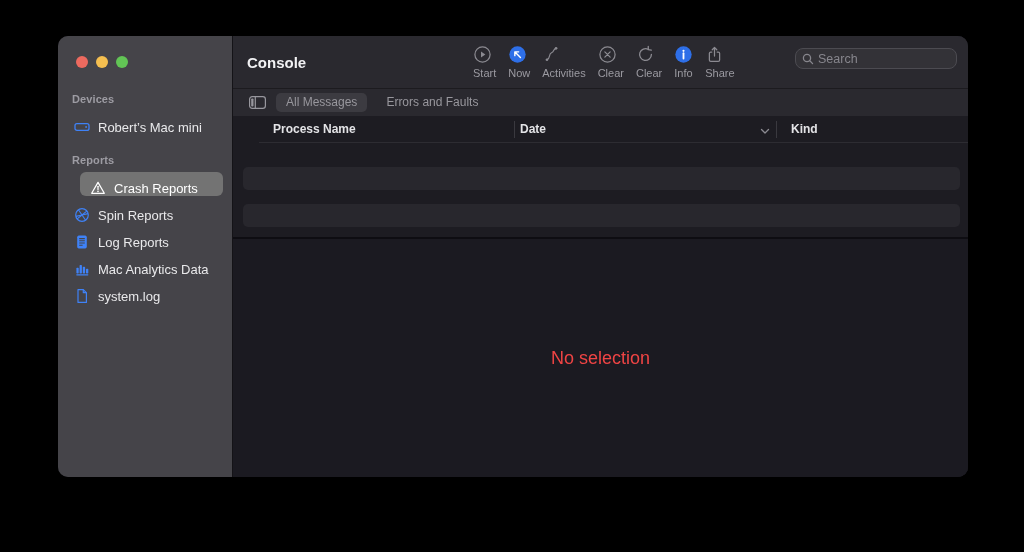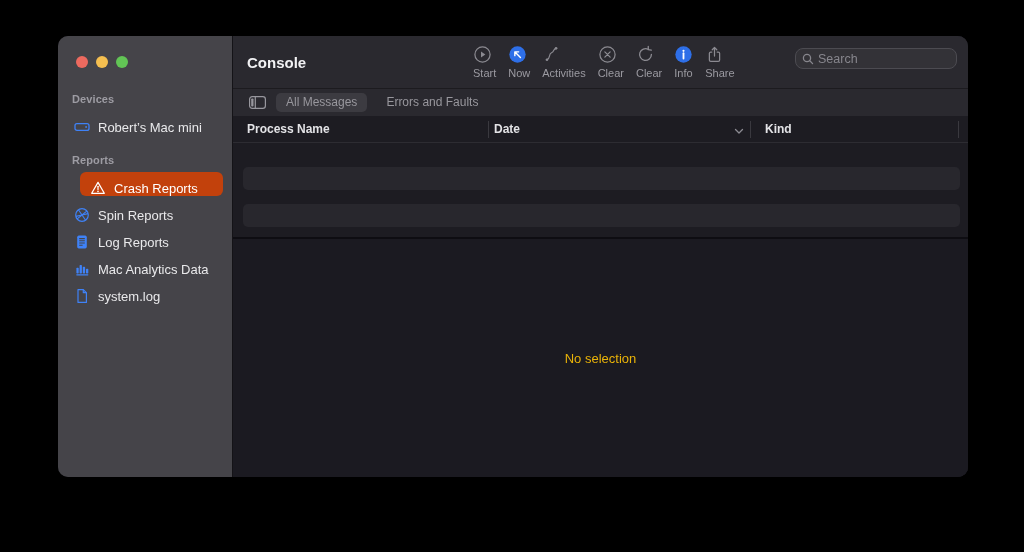--- a/index.html
+++ b/index.html
@@ -22,21 +22,21 @@
 
   .section-label { font-size:11px; font-weight:700; color:#9d9ca3;
     padding-left:14px; letter-spacing:0.1px; }
   .devices-label { margin-top:25px; }
   .reports-label { margin-top:19px; }
 
   .side-item { height:24px; margin:0 9px 3px 6px; display:flex; align-items:flex-end;
     padding-left:10px; gap:8px; border-radius:6px;
     font-size:13px; color:#e9e9eb; white-space:nowrap; }
   .side-item.first { margin-top:6px; }
-  .side-item.selected { background:#c2410c; color:#ffffff;margin-left:22px; }
+  .side-item.selected { background:#737373; color:#ffffff;margin-left:22px; }
   .side-icon { width:16px; height:16px; flex:0 0 16px; display:flex;
     align-items:center; justify-content:center; }
   .device-row { margin-top:6px; margin-bottom:0; }
 
   
   .main { flex:1; display:flex; flex-direction:column; background:#1d1c22; min-width:0; }
 
   .toolbar { height:53px; flex:0 0 53px; background:#2a292f; position:relative;
     border-bottom:1px solid rgba(0,0,0,0.32); }
   .win-title { position:absolute; left:14px; top:0; height:53px; display:flex;
@@ -54,40 +54,40 @@
     font-size:12.5px; color:#e8e8ea; font-family:inherit; }
   .search-field input::placeholder { color:#87868d; }
 
   .tabbar { height:27px; flex:0 0 27px; background:#2a292f; display:flex;
     align-items:center; padding-left:16px; gap:9px; }
   .tab { font-size:12px; color:#98979d; padding:2px 10px 3px; border-radius:5px; white-space:nowrap; }
   .tab.selected { background:#3c3b41; }
   .toggle-btn { width:18px; height:14px; display:flex; align-items:center; }
 
   .table-header { height:27px; flex:0 0 27px; background:#1d1c22; position:relative;
-    border-bottom:1px solid #2d2c32; font-size:12px; font-weight:700; color:#e3e3e6; }
+    border-bottom:1px solid #2d2c32; font-size:12px; font-weight:700; color:#e3e3e6;margin-left:26px; }
   .th-col { position:absolute; top:0; height:26px; display:flex; align-items:center; }
   .th-process { left:14px; }
   .th-date { left:261px; }
   .th-kind { left:532px; }
   .th-div { position:absolute; top:5px; width:1px; height:17px; background:#3a393f; }
   .th-div.d1 { left:255px; } .th-div.d2 { left:517px; } .th-div.d3 { left:725px; }
   .sort-chevron { position:absolute; left:501px; top:8px; }
 
   .rows-area { height:94px; flex:0 0 94px; background:#1d1c22; position:relative; }
   .stripe { position:absolute; left:10px; right:8px; height:23px;
     border-radius:5px; background:#28272d; }
   .stripe.r1 { top:24px; }
   .stripe.r2 { top:61px; }
 
   .splitter { height:2px; flex:0 0 2px; background:#0e0d12; }
 
   .detail-pane { flex:1; background:#1b1a21; display:flex;
     align-items:center; justify-content:center; }
-  .no-selection { font-size:13px; color:#eab308; }
+  .no-selection { font-size:18px; color:#ef4444; }
 </style>
 </head>
 <body>
 
 <div class="window">
 
   <div class="sidebar">
     <div class="traffic-lights">
       <div class="light red"></div>
       <div class="light yellow"></div>

